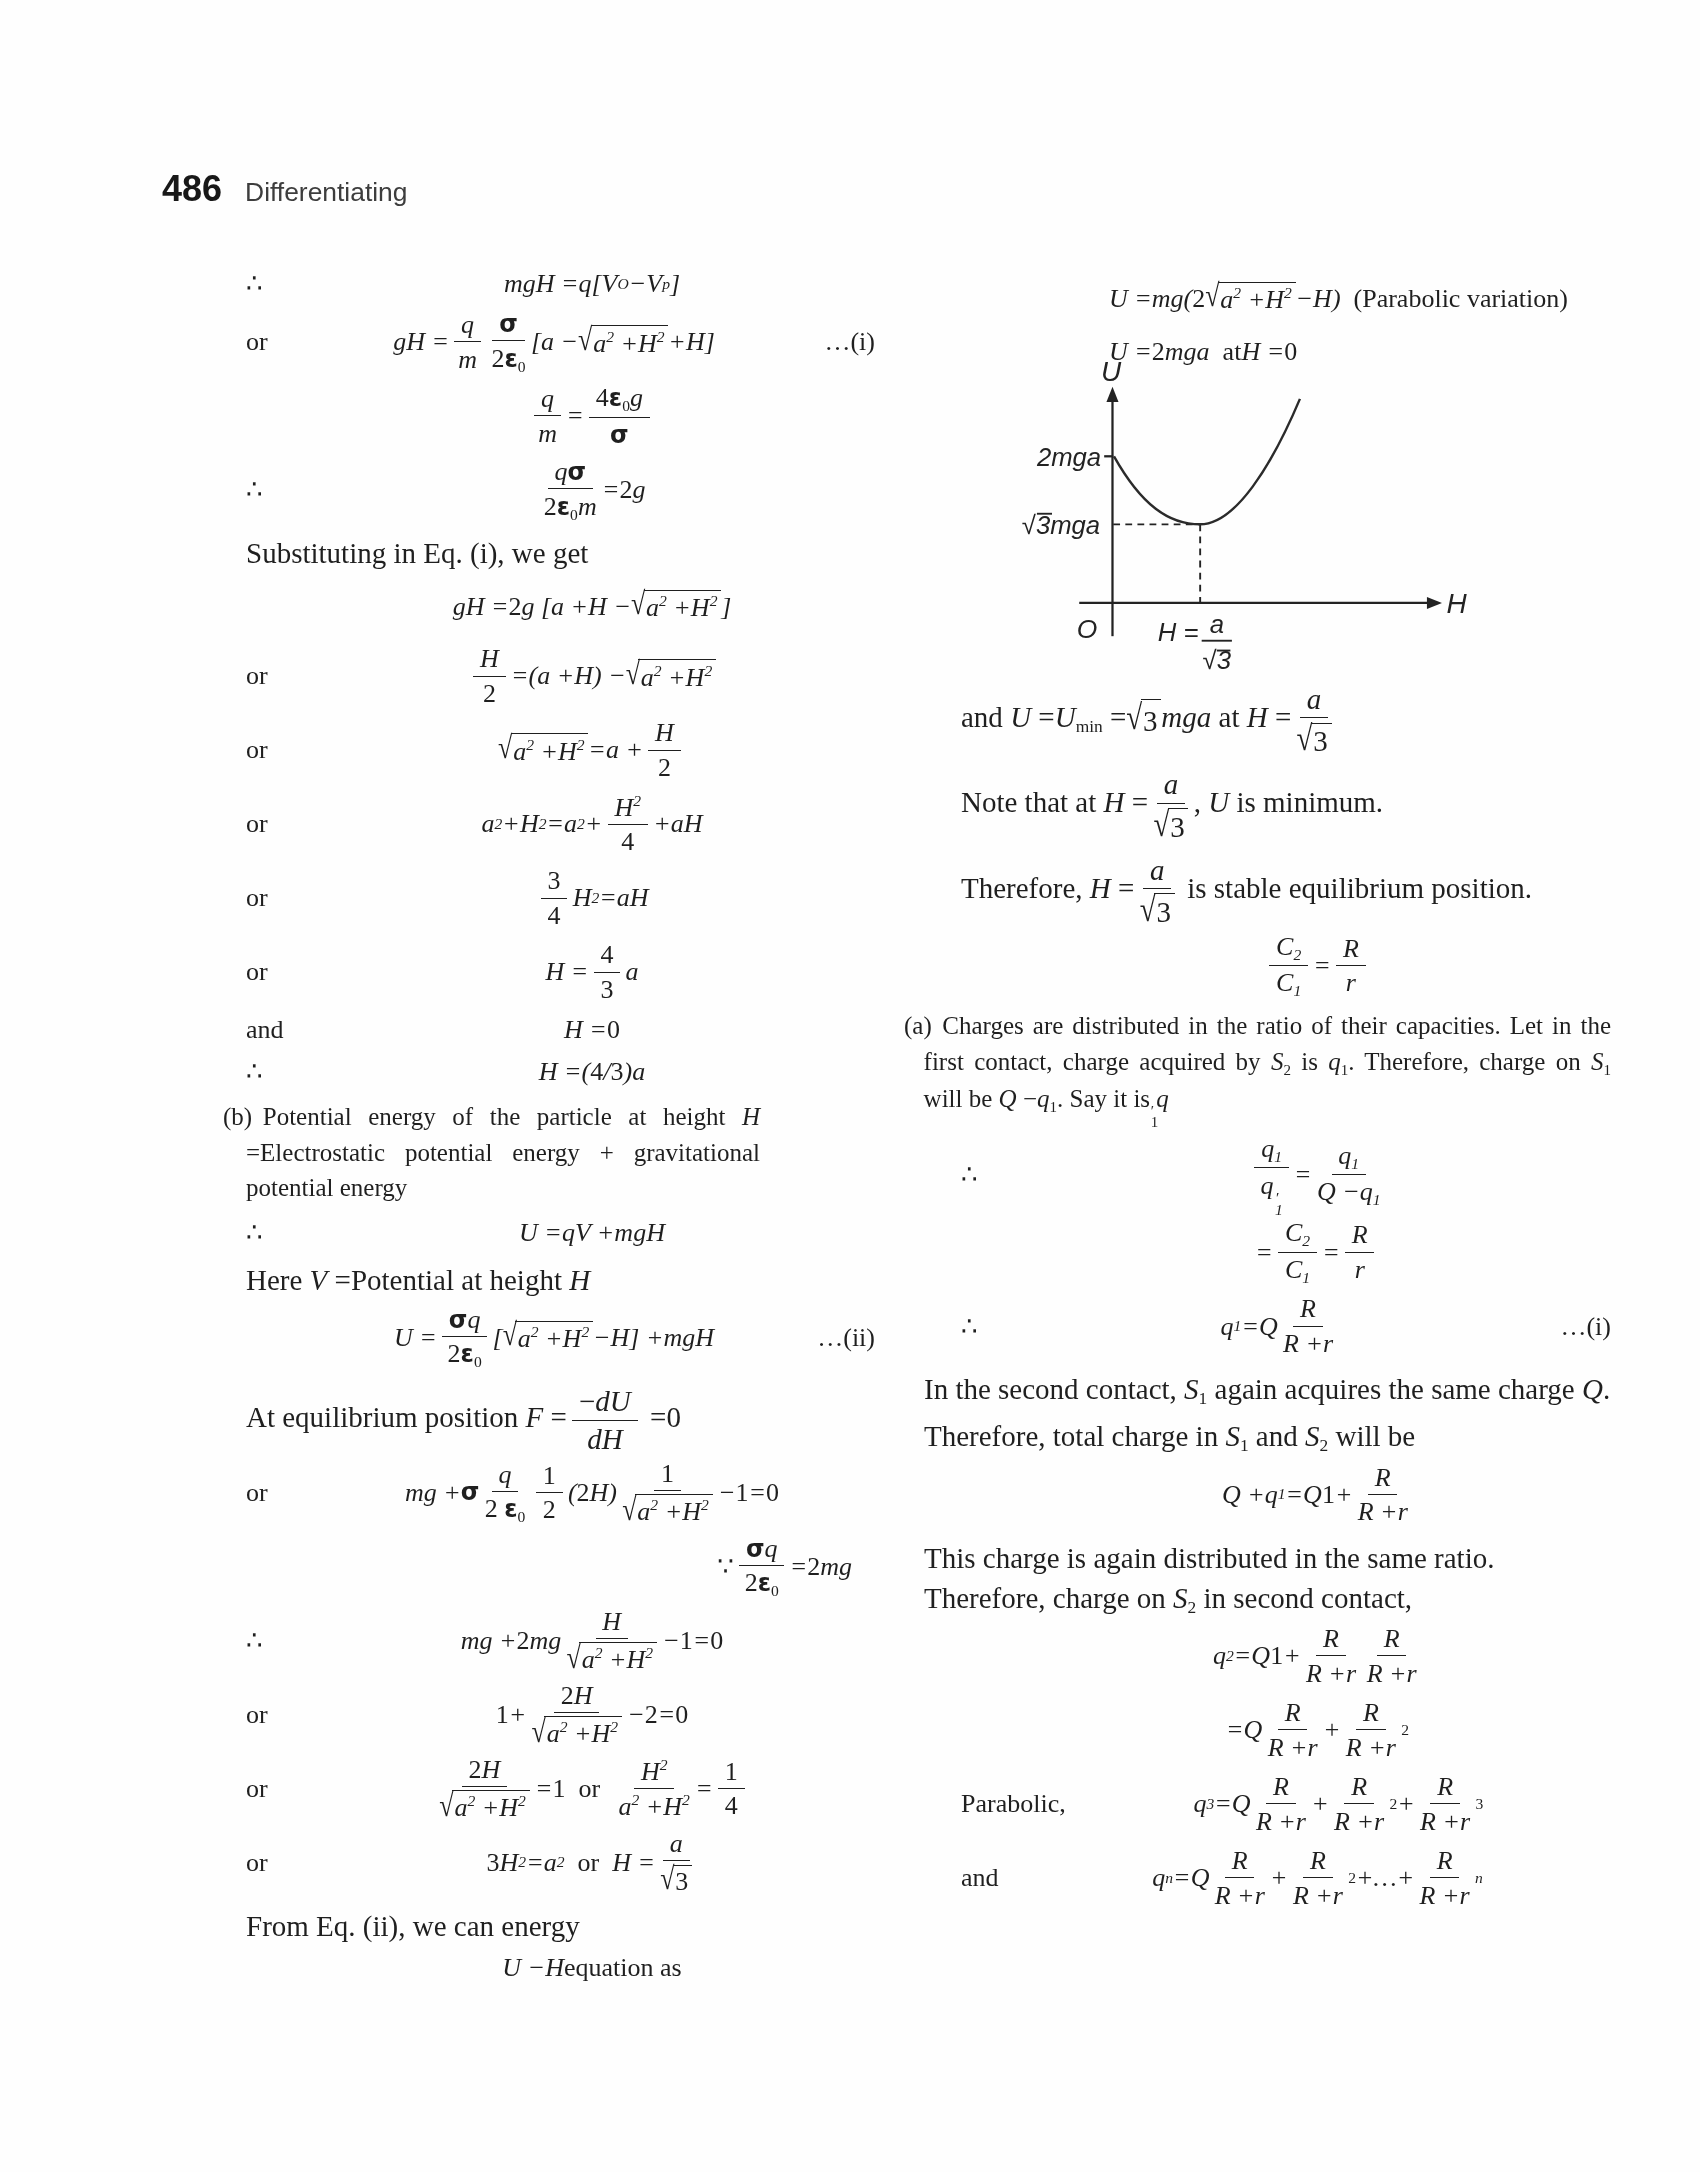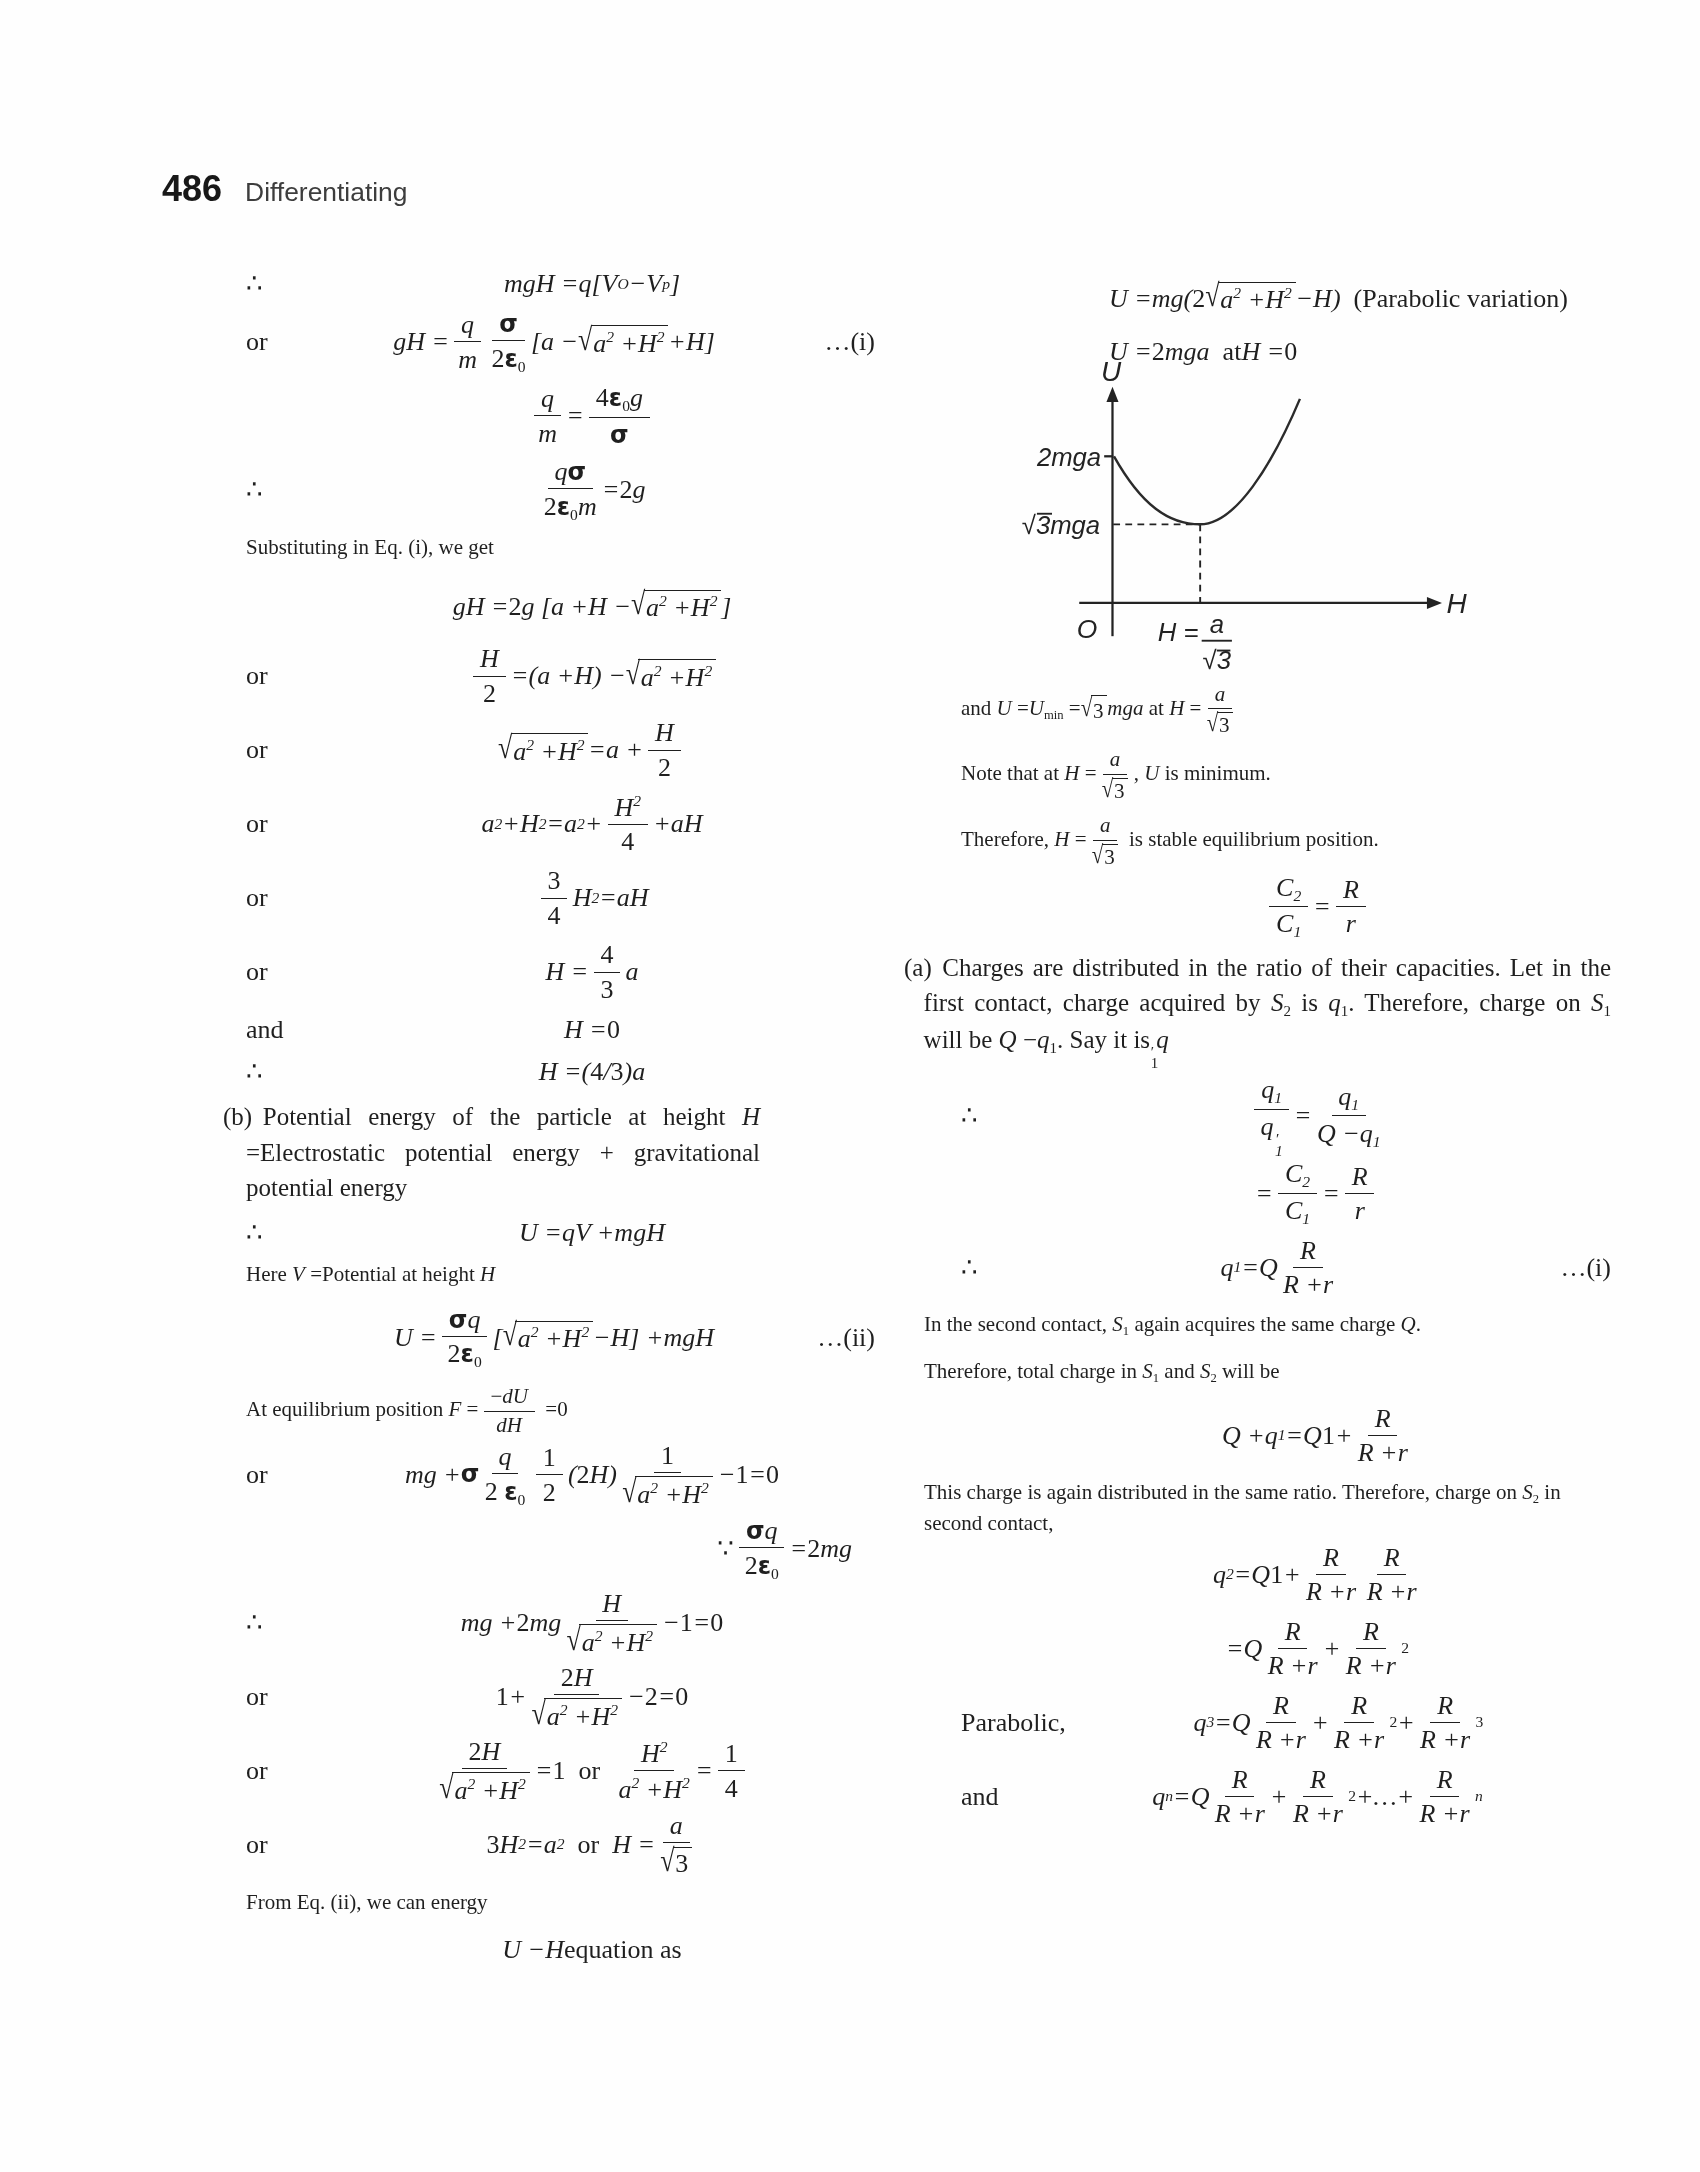--- a/index.html
+++ b/index.html
@@ -13,21 +13,21 @@
   .col-right{left:961px;top:266px;width:650px;}
   .line{display:flex;align-items:center;min-height:42px;}
   .line.tall{min-height:74px;align-items:center;}
   .line.med{min-height:65px;}
   .lbl{flex:0 0 auto;min-width:63px;font-style:normal;}
   .eqc{flex:1;display:flex;justify-content:center;align-items:center;white-space:nowrap;font-style:italic;}
   .eql .eqc{justify-content:flex-start;padding-left:85px;}
   .eqr{min-height:103px;}
   .eqr .eqc{justify-content:flex-end;padding-right:23px;}
   .tag{flex:0 0 auto;min-width:76px;text-align:right;font-style:normal;}
-  .txt{display:block;min-height:41px;padding-top:6px;font-style:normal;font-size:21px;line-height:1.38;}
+  .txt{display:block;min-height:41px;padding-top:6px;font-style:normal;font-size:29px;line-height:1.38;}
   .txt.tall{padding-top:10.6px;}
   .col-right .txt.in32{margin-left:-37px;}
   .item{margin:6px 0;text-align:justify;font-size:25px;line-height:1.42;font-style:normal;}
   .col-left .item.sub{margin-left:-23px;padding-left:23px;text-indent:-23px;width:514px;}
   .col-right .item.sub{margin-left:-57px;padding-left:19.6px;text-indent:-19.6px;}
   .col-right .item.num{margin-left:-79px;padding-left:23px;text-indent:-23px;}
   .ilbl{margin-right:10.6px;}
   .num>.ilbl{font-weight:700;}
   .fr{display:inline-flex;flex-direction:column;align-items:center;vertical-align:middle;
       margin:0 5.3px;line-height:1.12;text-indent:0;}

